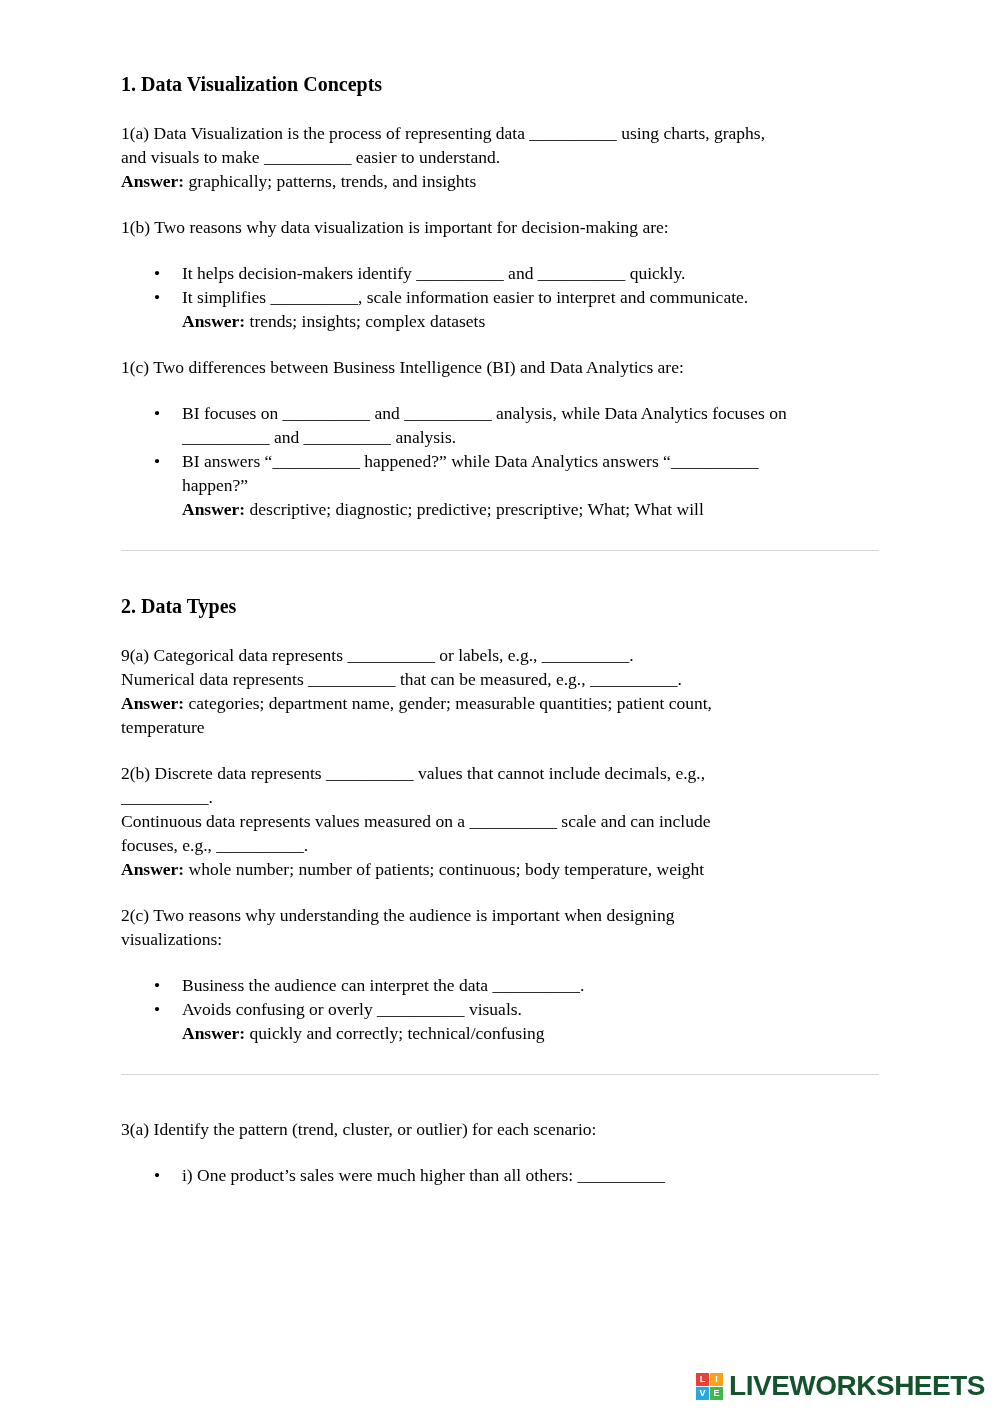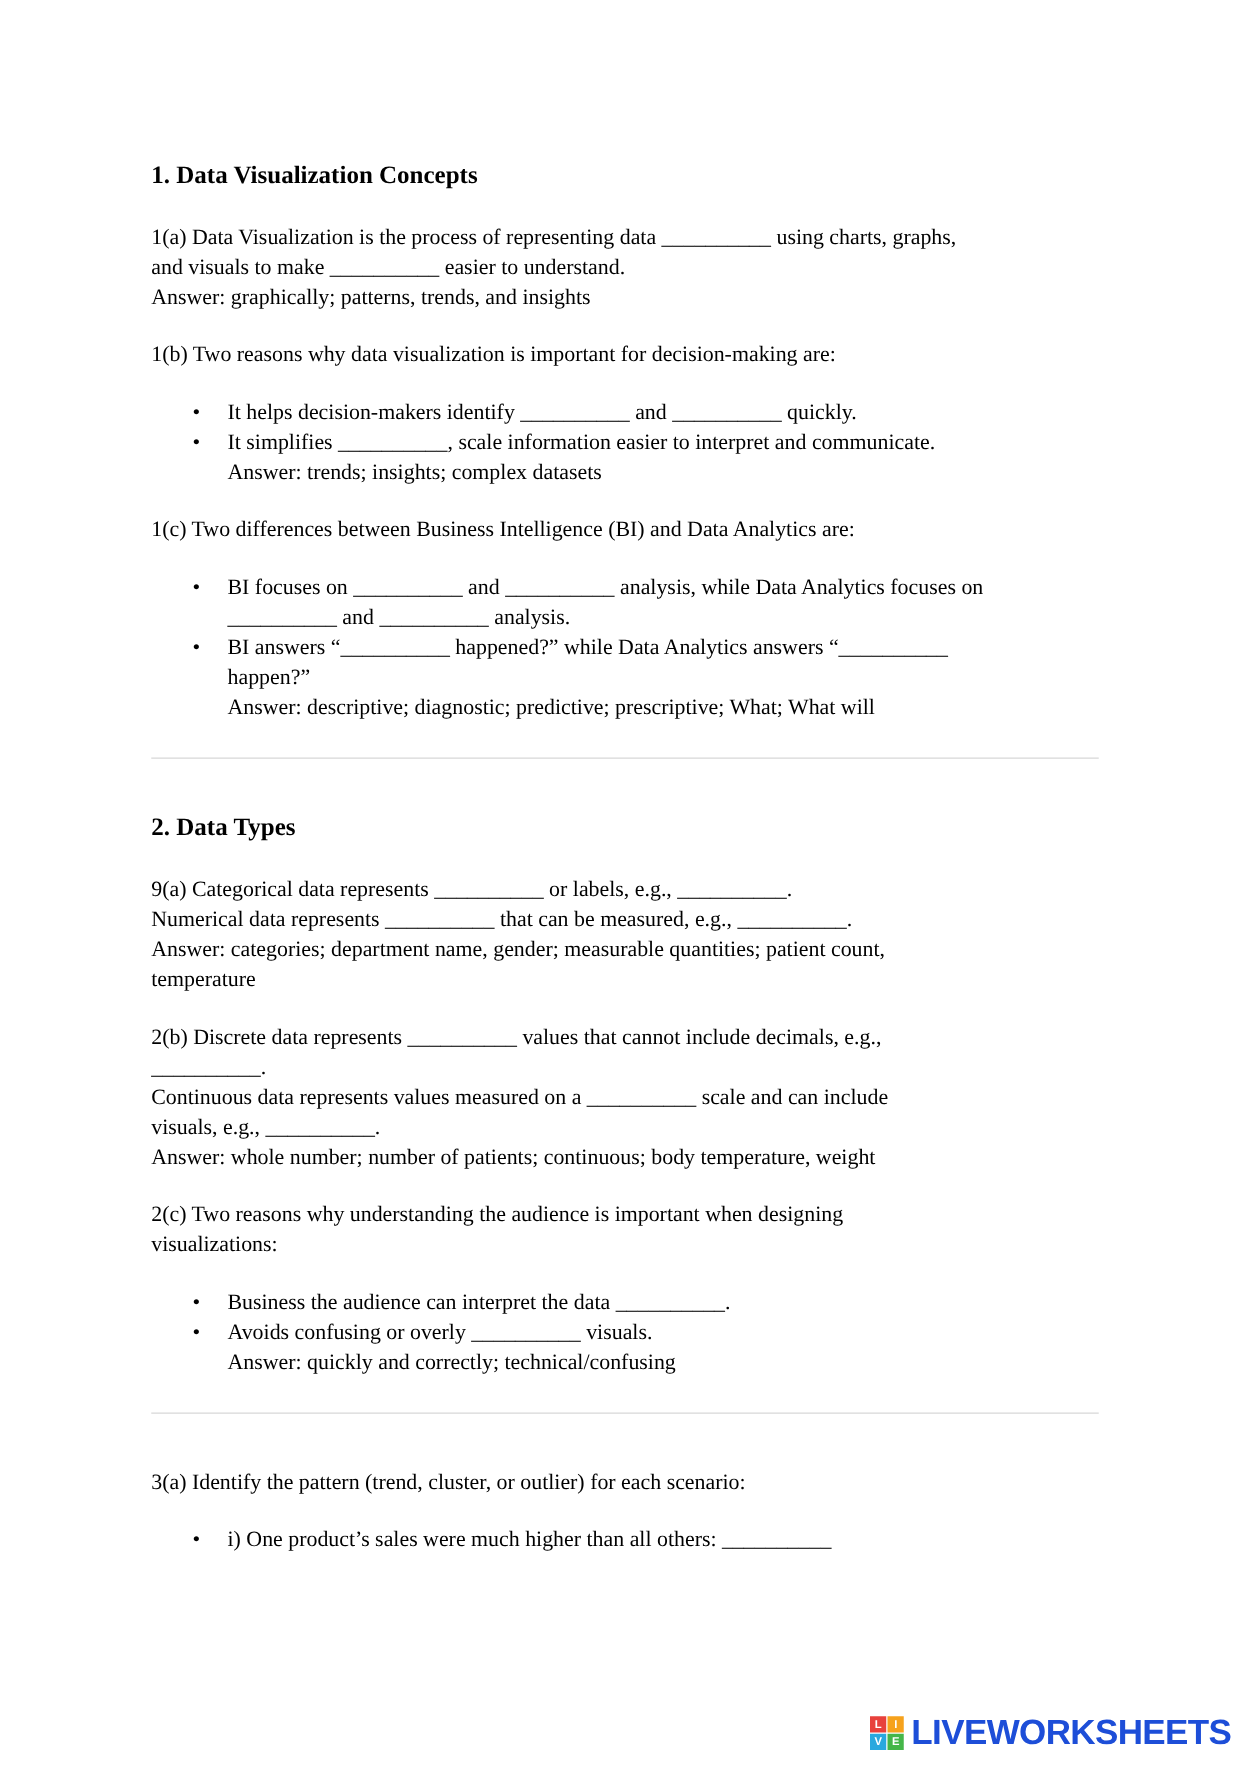--- a/index.html
+++ b/index.html
@@ -8,42 +8,42 @@
     width: 1000px; height: 1414px;
     background: #ffffff;
     position: relative;
     overflow: hidden;
     font-family: "Liberation Serif", serif;
     color: #000000;
     font-size: 17.5px;
   }
   .content {
     position: absolute;
-    left: 121px; top: 12px;
+    left: 121px; top: 0;
     width: 758px;
-    padding-top: 115px;
+    padding-top: 71px;
   }
   .heading {
     font-size: 20px;
     line-height: 26px;
     font-weight: bold;
     margin: 0 0 24px 0;
   }
   .para { margin: 0 0 22px 0; }
   .line { line-height: 24px; white-space: nowrap; }
   .bullets { margin: 0 0 22px 0; }
   .bullet { position: relative; padding-left: 61px; }
   .bullet::before {
     content: "\2022";
     position: absolute;
     left: 33px; top: 0;
     line-height: 24px;
   }
   .indent { padding-left: 61px; }
-  b.ans { font-weight: normal; }
+  b.ans { font-weight: bold; }
   hr.divider {
     border: none;
     border-top: 1px solid #d8d8d8;
     margin: 29px 0 42px 0;
   }
   .footer {
     position: absolute;
     right: 15px; bottom: 12px;
     display: flex;
     align-items: center;
@@ -67,21 +67,21 @@
   }
   .sq-l { background: #e8413c; }
   .sq-i { background: #f6a21d; }
   .sq-v { background: #29a8df; }
   .sq-e { background: #45b649; }
   .brand {
     font-family: "Liberation Sans", sans-serif;
     font-weight: bold;
     font-size: 28px;
     letter-spacing: -0.5px;
-    color: #1d4ed8;
+    color: #14532d;
   }
 </style>
 </head>
 <body>
 
 <div class="content">
 
   <div class="heading">1. Data Visualization Concepts</div>
 
   <div class="para">
@@ -128,21 +128,21 @@
     <div class="line">9(a) Categorical data represents __________ or labels, e.g., __________.</div>
     <div class="line">Numerical data represents __________ that can be measured, e.g., __________.</div>
     <div class="line"><b class="ans">Answer:</b><span> categories; department name, gender; measurable quantities; patient count,</span></div>
     <div class="line">temperature</div>
   </div>
 
   <div class="para">
     <div class="line">2(b) Discrete data represents __________ values that cannot include decimals, e.g.,</div>
     <div class="line">__________.</div>
     <div class="line">Continuous data represents values measured on a __________ scale and can include</div>
-    <div class="line">visuals, e.g., __________.</div>
+    <div class="line">focuses, e.g., __________.</div>
     <div class="line"><b class="ans">Answer:</b><span> whole number; number of patients; continuous; body temperature, weight</span></div>
   </div>
 
   <div class="para">
     <div class="line">2(c) Two reasons why understanding the audience is important when designing</div>
     <div class="line">visualizations:</div>
   </div>
 
   <div class="bullets">
     <div class="bullet">

